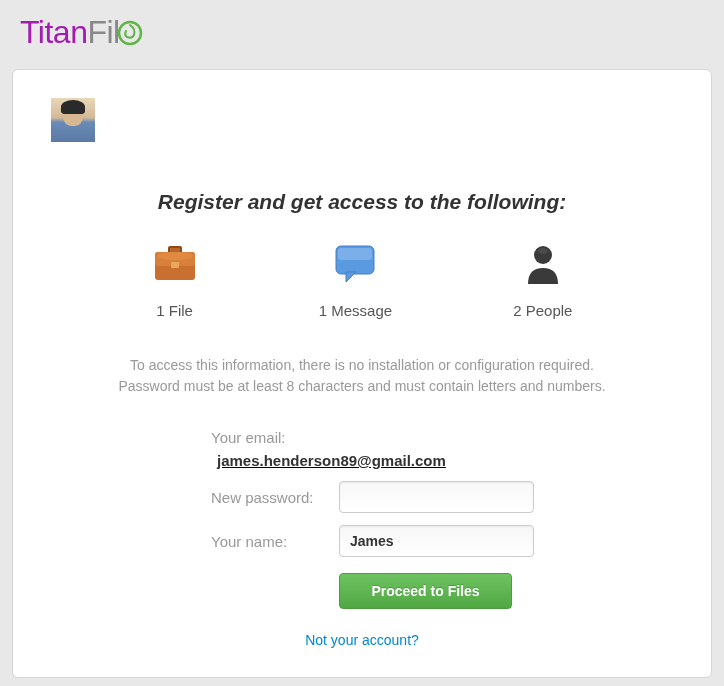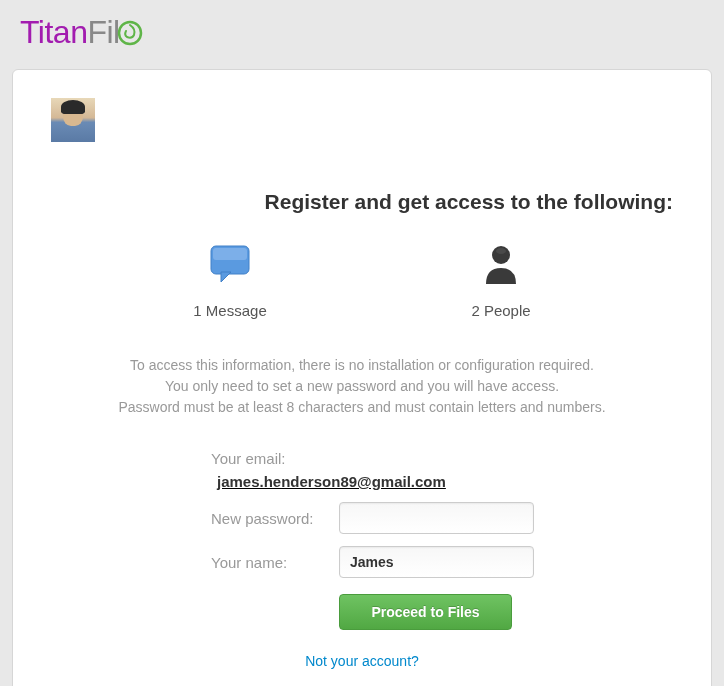--- a/index.html
+++ b/index.html
@@ -88,25 +88,26 @@
       font-weight: bold;
       color: #333;
       line-height: 1.1;
     }
     .sender-info .subtext {
       font-size: 15px;
       color: #999;
       margin-top: 2px;
     }
     .register-heading {
-      text-align: right;
+      text-align: center;
       font-size: 21px;
       font-weight: bold;
       color: #333;
       margin-bottom: 28px;
+      font-style: italic;
     }
     .access-row {
       display: flex;
       justify-content: space-around;
       padding: 0 40px;
       margin-bottom: 36px;
     }
     .access-item {
       display: flex;
       flex-direction: column;
@@ -206,20 +207,33 @@
 
 <div class="card">
 
   <div class="sender-row">
     <div class="avatar"></div>
   </div>
 
   <div class="register-heading">Register and get access to the following:</div>
 
   <div class="access-row">
+    <div class="access-item">
+      <div class="access-icon">
+        <svg viewBox="0 0 46 44" width="46" height="44">
+          <rect x="16" y="4" width="14" height="8" rx="2" fill="#8a4a1a"></rect>
+          <rect x="18" y="6" width="10" height="6" fill="#b8652a"></rect>
+          <rect x="3" y="10" width="40" height="28" rx="3" fill="#c97030"></rect>
+          <rect x="3" y="10" width="40" height="14" rx="3" fill="#d87f3a"></rect>
+          <rect x="19" y="20" width="8" height="6" rx="1" fill="#e8a860"></rect>
+          <ellipse cx="23" cy="14" rx="18" ry="4" fill="#e89548" opacity="0.5"></ellipse>
+        </svg>
+      </div>
+      <div class="access-label">1 File</div>
+    </div>
     <div class="access-item">
       <div class="access-icon">
         <svg viewBox="0 0 46 44" width="46" height="44">
           <rect x="4" y="4" width="38" height="28" rx="5" fill="#5a9ae0" stroke="#4080c8" stroke-width="1"></rect>
           <rect x="6" y="6" width="34" height="12" rx="3" fill="#8ab8ec" opacity="0.7"></rect>
           <path d="M 14 30 L 14 40 L 24 30 Z" fill="#5a9ae0" stroke="#4080c8" stroke-width="1"></path>
         </svg>
       </div>
       <div class="access-label">1 Message</div>
     </div>
@@ -230,21 +244,20 @@
           <path d="M 8 42 Q 8 26 23 26 Q 38 26 38 42 Z" fill="#3a3a3a"></path>
           <ellipse cx="23" cy="9" rx="5" ry="3" fill="#555" opacity="0.6"></ellipse>
         </svg>
       </div>
       <div class="access-label">2 People</div>
     </div>
   </div>
 
   <div class="info-text">
     <div>To access this information, there is no installation or configuration required.</div>
-    <div>You only need to set a new password and you will have access.</div>
     <div>Password must be at least 8 characters and must contain letters and numbers.</div>
   </div>
 
   <div class="form-area">
     <div class="form-row">
       <div class="form-label">Your email:</div>
     </div>
     <div class="form-row" style="margin-top:-6px;text-decoration:underline;">
       <div class="form-value">james.henderson89@gmail.com</div>
     </div>

